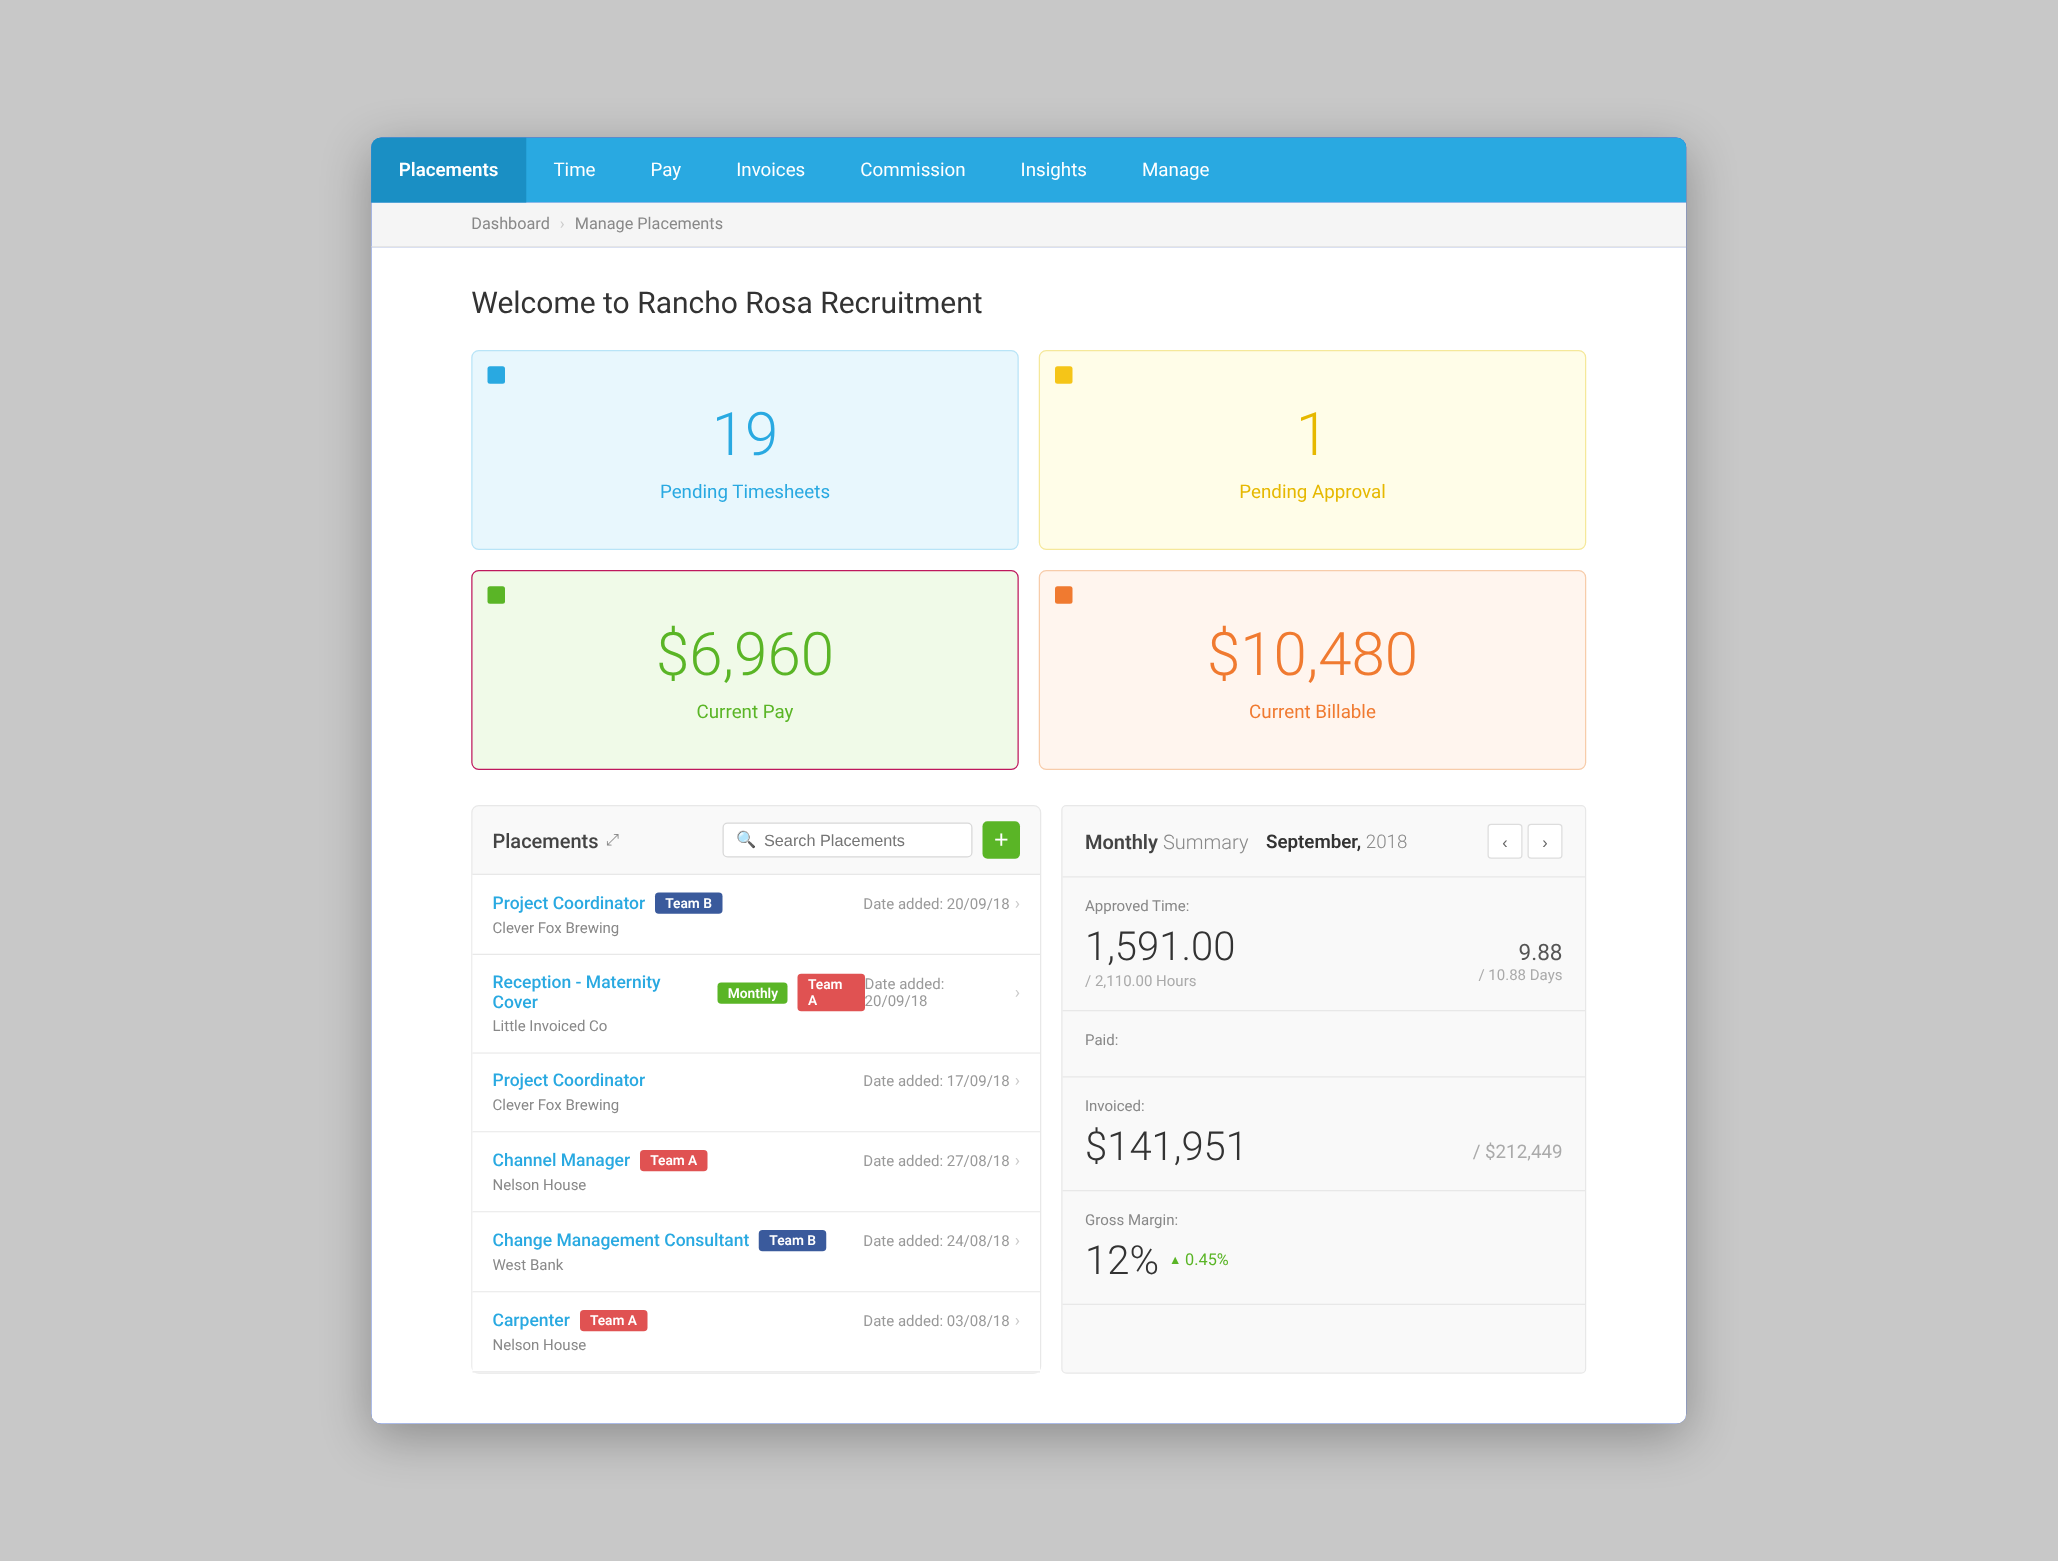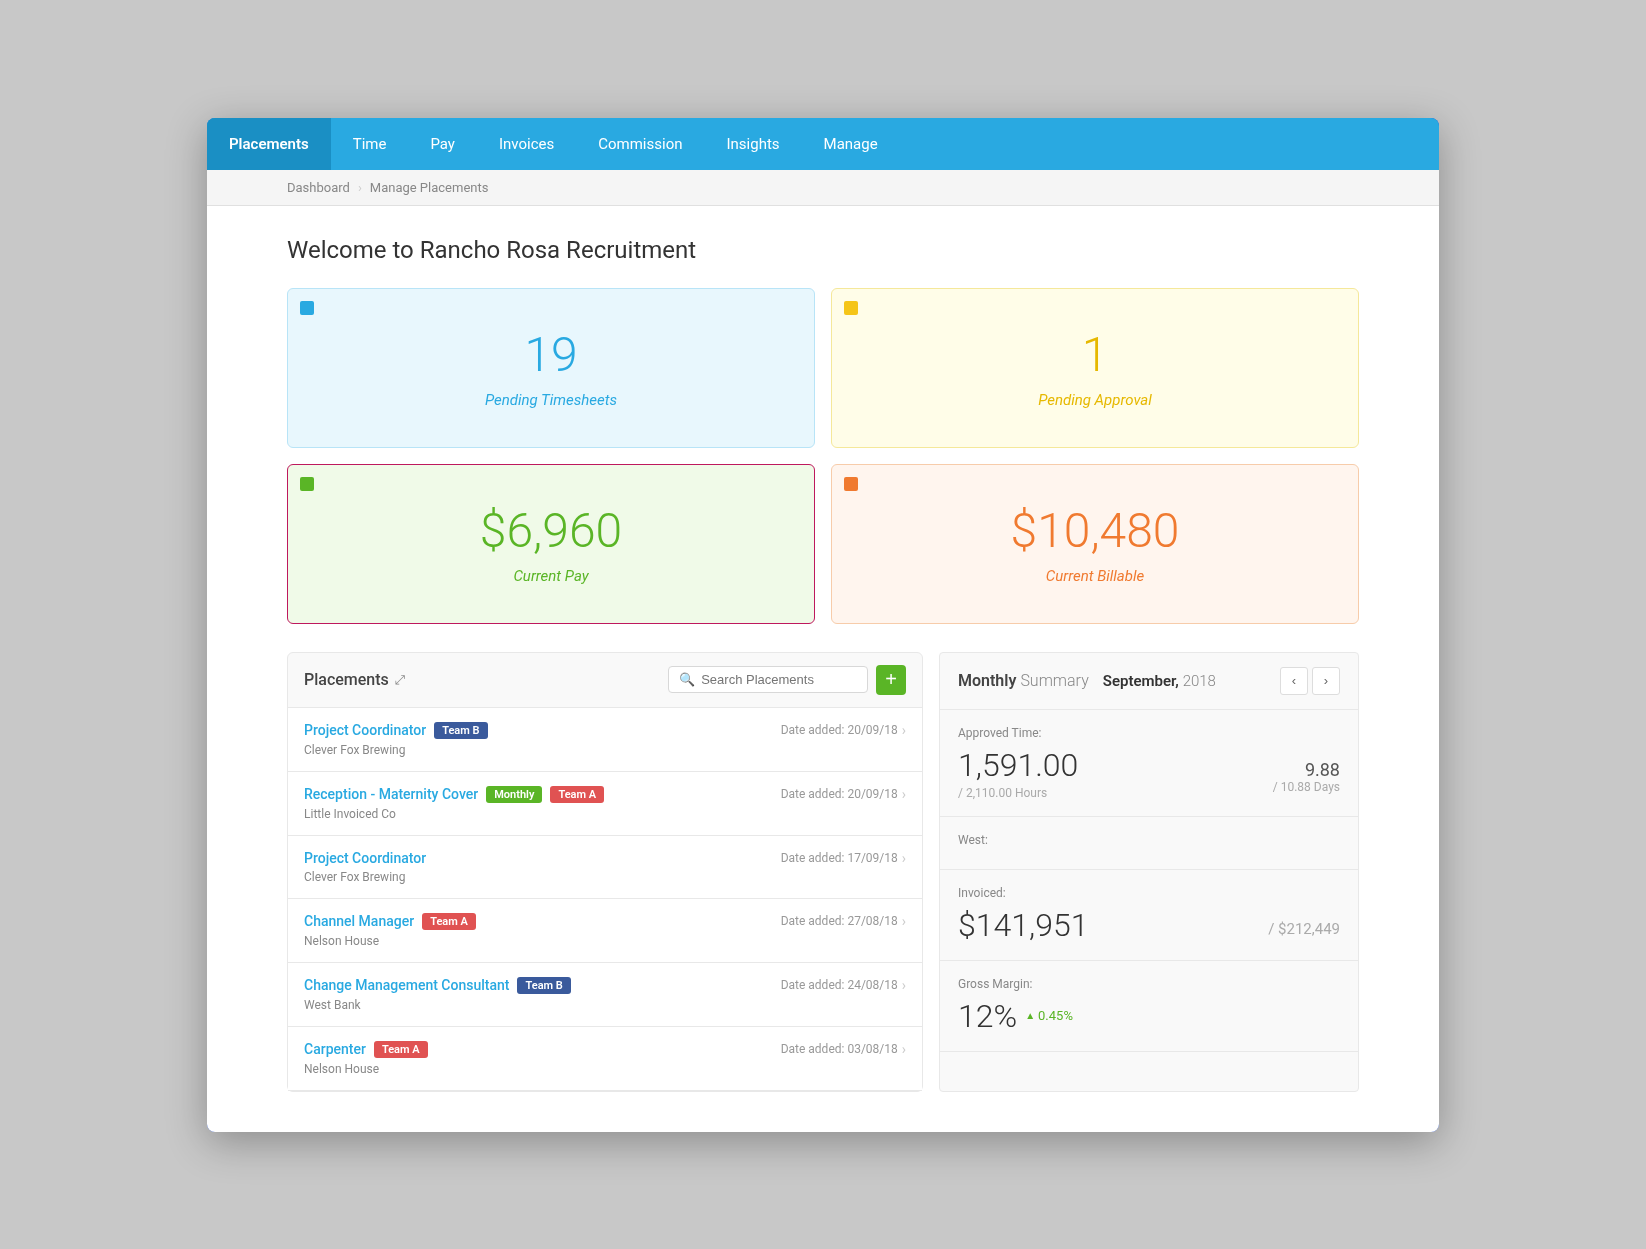--- a/index.html
+++ b/index.html
@@ -5,21 +5,21 @@
     * { box-sizing: border-box; margin: 0; padding: 0; }
     body {
       background: #c8c8c8;
       font-family: -apple-system, BlinkMacSystemFont, 'Segoe UI', Roboto, sans-serif;
       min-height: 1249px;
       display: flex;
       align-items: center;
       justify-content: center;
     }
     .browser-window {
-      width: 1232px;
+      width: 1052px;
       background: #1d4ed8;
       border-radius: 8px;
       overflow: hidden;
       box-shadow: 0 10px 40px rgba(0,0,0,0.3);
     }
     
     .nav-bar {
       background: #29a9e1;
       display: flex;
       align-items: stretch;
@@ -117,21 +117,20 @@
       font-weight: 300;
       margin-bottom: 8px;
     }
     .stat-card.blue .stat-value { color: #29a9e1; }
     .stat-card.yellow .stat-value { color: #e6b800; }
     .stat-card.green .stat-value { color: #5ab526; }
     .stat-card.orange .stat-value { color: #f07a30; }
     .stat-label {
       font-size: 15px;
       font-weight: 400;
-      font-style: italic;
     }
     .stat-card.blue .stat-label { color: #29a9e1; }
     .stat-card.yellow .stat-label { color: #e6b800; }
     .stat-card.green .stat-label { color: #5ab526; }
     .stat-card.orange .stat-label { color: #f07a30; }
     
     .bottom-panels {
       display: grid;
       grid-template-columns: 1fr 420px;
       gap: 16px;
@@ -510,21 +509,21 @@
               <div class="summary-sub">/ 2,110.00 Hours</div>
             </div>
             <div class="summary-right-block">
               <div class="summary-secondary-value">9.88</div>
               <div class="summary-secondary-sub">/ 10.88 Days</div>
             </div>
           </div>
         </div>
 
         <div class="summary-section">
-          <div class="summary-section-label">West:</div>
+          <div class="summary-section-label">Paid:</div>
         </div>
 
         <div class="summary-section">
           <div class="summary-section-label">Invoiced:</div>
           <div class="summary-main-row">
             <div class="summary-main-value-large">$141,951</div>
             <div style="font-size:15px;color:#aaa;align-self:flex-end;padding-bottom:6px;">/ $212,449</div>
           </div>
         </div>
 

